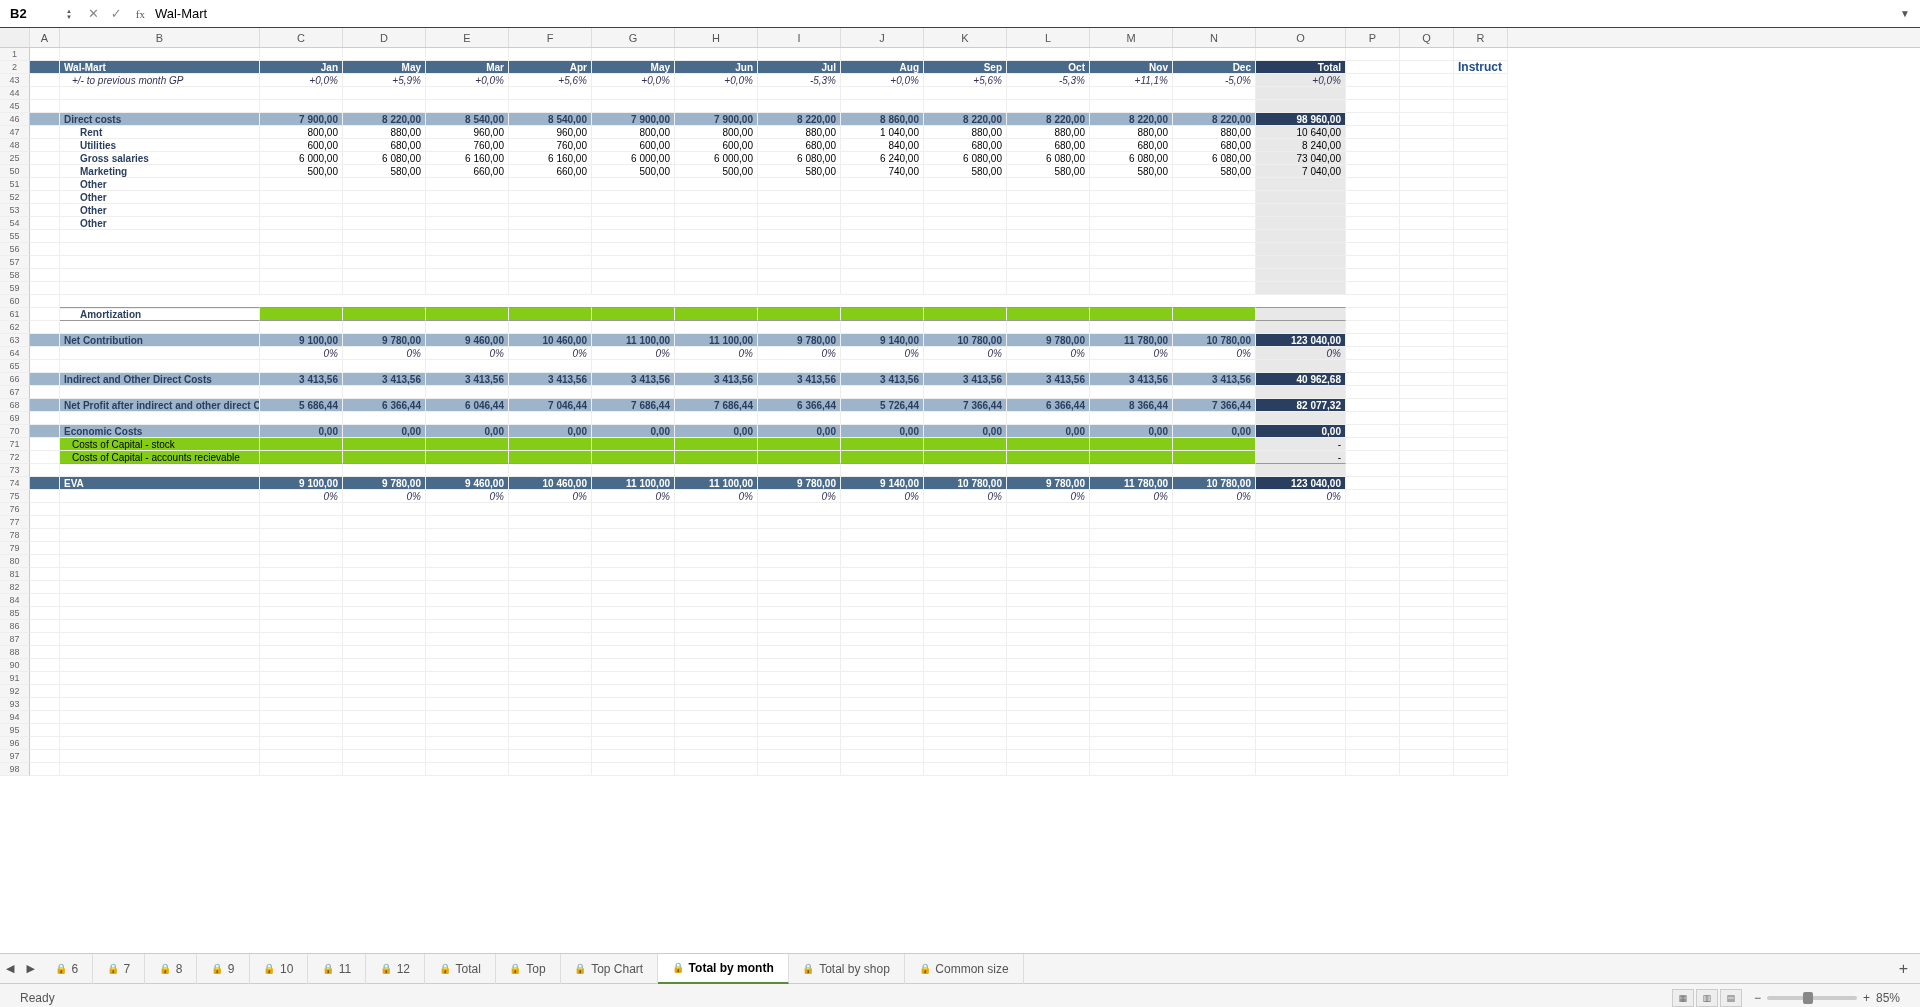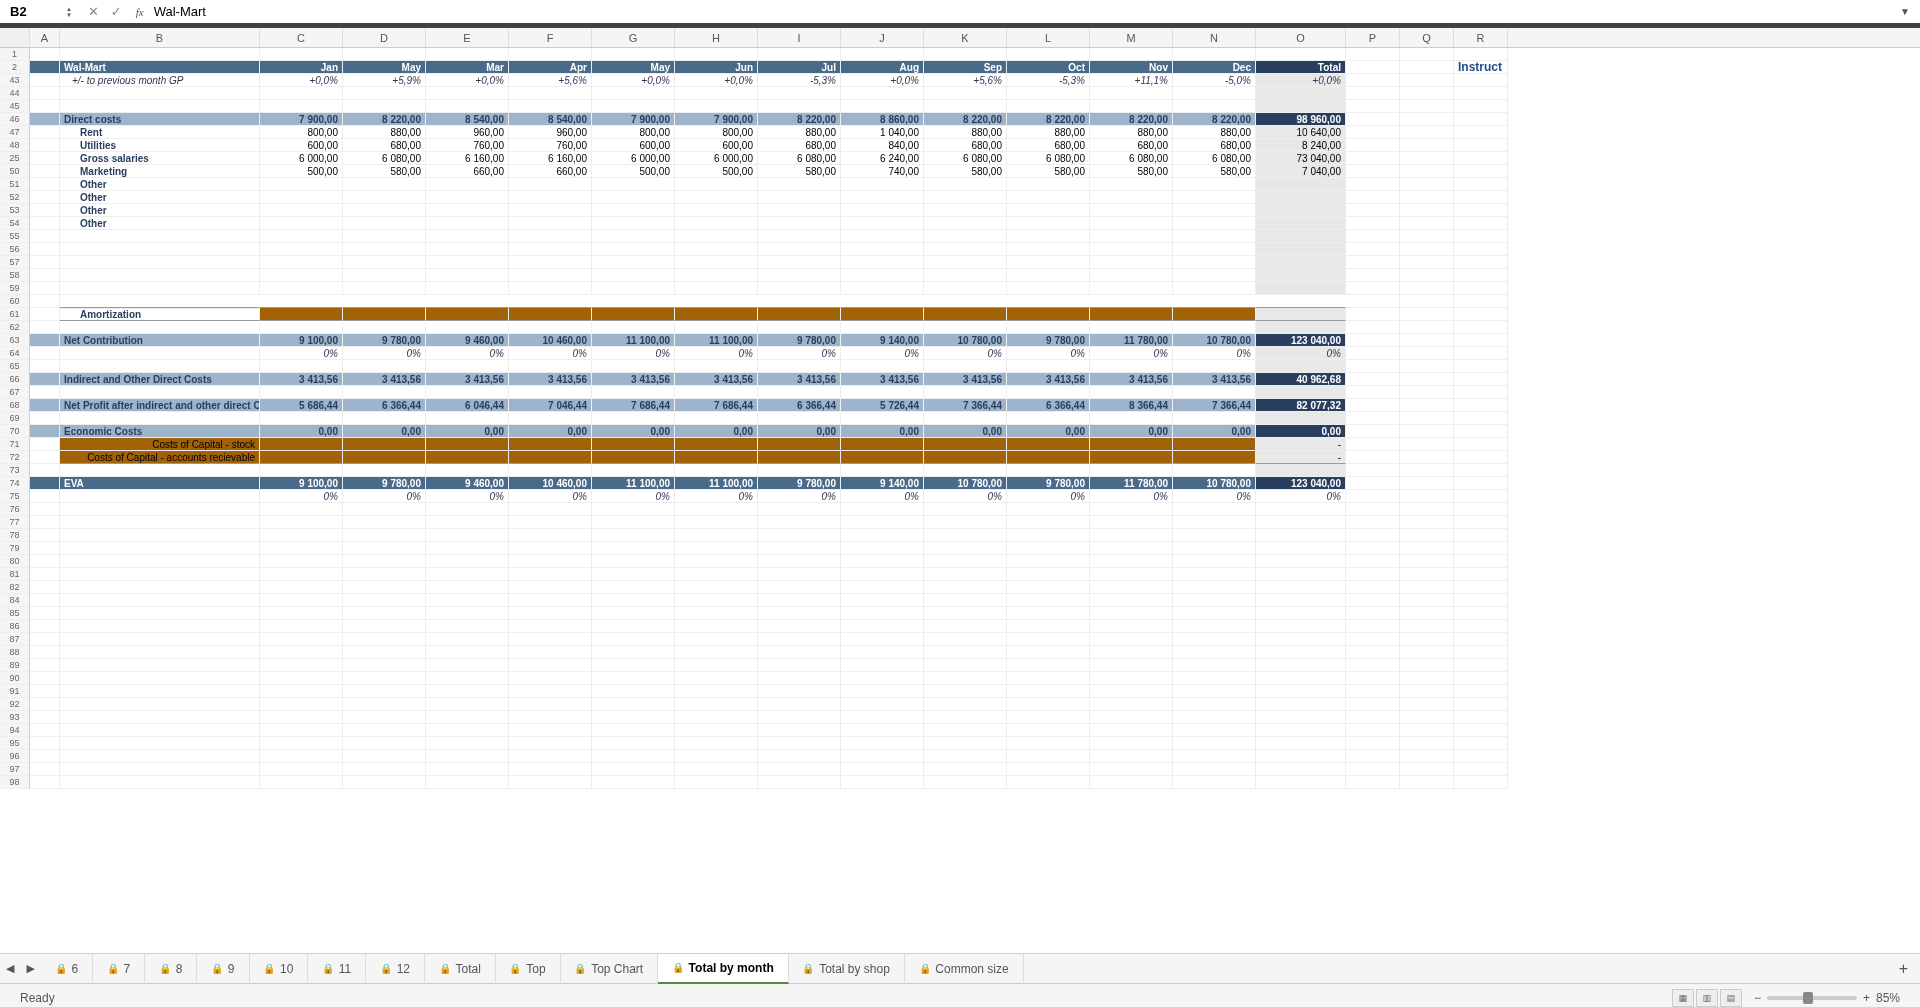--- a/index.html
+++ b/index.html
@@ -1,24 +1,24 @@
 <!DOCTYPE html>
 <html><head>
 <meta charset="utf-8">
 <style>
 * { margin: 0; padding: 0; box-sizing: border-box; font-family: Arial, sans-serif; }
 body { background: #fff; overflow: hidden; font-size: 11px; }
 
 
-.formula-bar { display: flex; align-items: center; height: 28px; border-bottom: 5px solid #404040; background: #fff; padding: 0 4px; }
+.formula-bar { display: flex; align-items: center; height: 28px; border-bottom: 1px solid #404040; background: #fff; padding: 0 4px; }
 .cell-ref { width: 60px; padding: 2px 6px; font-size: 13px; font-weight: bold; border: none; }
 .spinner { display: flex; flex-direction: column; margin-right: 8px; }
 .spin-btn { font-size: 6px; line-height: 6px; cursor: pointer; padding: 0 2px; color: #555; }
 .fb-icon { padding: 0 6px; color: #888; font-size: 13px; cursor: pointer; }
-.fx { font-style: italic; font-family: 'Times New Roman', serif; color: #555; padding: 0 8px; }
+.fx { font-family: 'Times New Roman', serif; color: #555; padding: 0 8px; }
 .formula-input { flex: 1; border: none; outline: none; font-size: 13px; padding: 2px; }
 .fb-expand { padding: 0 6px; color: #555; font-size: 10px; }
 
 
 .col-headers { display: flex; height: 20px; background: #f5f5f5; border-bottom: 1px solid #ccc; }
 .corner { width: 30px; border-right: 1px solid #ddd; background: #f0f0f0; }
 .col-h { text-align: center; line-height: 20px; font-size: 11px; color: #555; border-right: 1px solid #ddd; }
 
 
 .grid-area { position: relative; height: calc(100vh - 28px - 20px - 30px - 24px); overflow: hidden; background: #fff; }
@@ -31,21 +31,21 @@
 .wB { width: 200px; }
 .wM { width: 83px; }
 .wT { width: 90px; }
 .wN { width: 54px; }
 
 
 .hdr-navy { background: #4a6a8a; color: #fff; font-weight: bold; font-size: 10px; }
 .hdr-light { background: #9db4cb; color: #2a3f5f; font-weight: bold; font-size: 10px; }
 .tot-dark { background: #2a3f5f; color: #fff; font-weight: bold; text-align: right; }
 .gray-bg { background: #e8e8e8; }
-.light-gray { background: #a16207; text-align: right; }
+.light-gray { background: #84cc16; }
 .num { text-align: right; }
 .ital { font-style: italic; color: #335; }
 .darkblue-txt { color: #2a3f5f; font-weight: bold; }
 .indent { padding-left: 20px; }
 .indent2 { padding-left: 12px; }
 .instruct { color: #1f4e8c; font-weight: bold; font-size: 12px; }
 
 
 .sheet-bar { display: flex; align-items: center; height: 30px; background: #f5f5f5; border-top: 1px solid #ccc; font-size: 12px; }
 .nav-arr { padding: 0 6px; color: #555; cursor: pointer; font-size: 11px; }
@@ -1067,41 +1067,20 @@
       <div class="cell wM "></div>
       <div class="cell wM "></div>
       <div class="cell wM "></div>
       <div class="cell wT"></div>
       <div class="cell wN"></div>
       <div class="cell wN"></div>
       <div class="cell wN"></div>
     </div>
     <div class="row">
       <div class="row-h">88</div>
-      <div class="cell wA"></div>
-      <div class="cell wB"></div>
-      <div class="cell wM "></div>
-      <div class="cell wM "></div>
-      <div class="cell wM "></div>
-      <div class="cell wM "></div>
-      <div class="cell wM "></div>
-      <div class="cell wM "></div>
-      <div class="cell wM "></div>
-      <div class="cell wM "></div>
-      <div class="cell wM "></div>
-      <div class="cell wM "></div>
-      <div class="cell wM "></div>
-      <div class="cell wM "></div>
-      <div class="cell wT"></div>
-      <div class="cell wN"></div>
-      <div class="cell wN"></div>
-      <div class="cell wN"></div>
-    </div>
-    <div class="row">
-      <div class="row-h">89</div>
       <div class="cell wA"></div>
       <div class="cell wB"></div>
       <div class="cell wM "></div>
       <div class="cell wM "></div>
       <div class="cell wM "></div>
       <div class="cell wM "></div>
       <div class="cell wM "></div>
       <div class="cell wM "></div>
       <div class="cell wM "></div>
       <div class="cell wM "></div>

